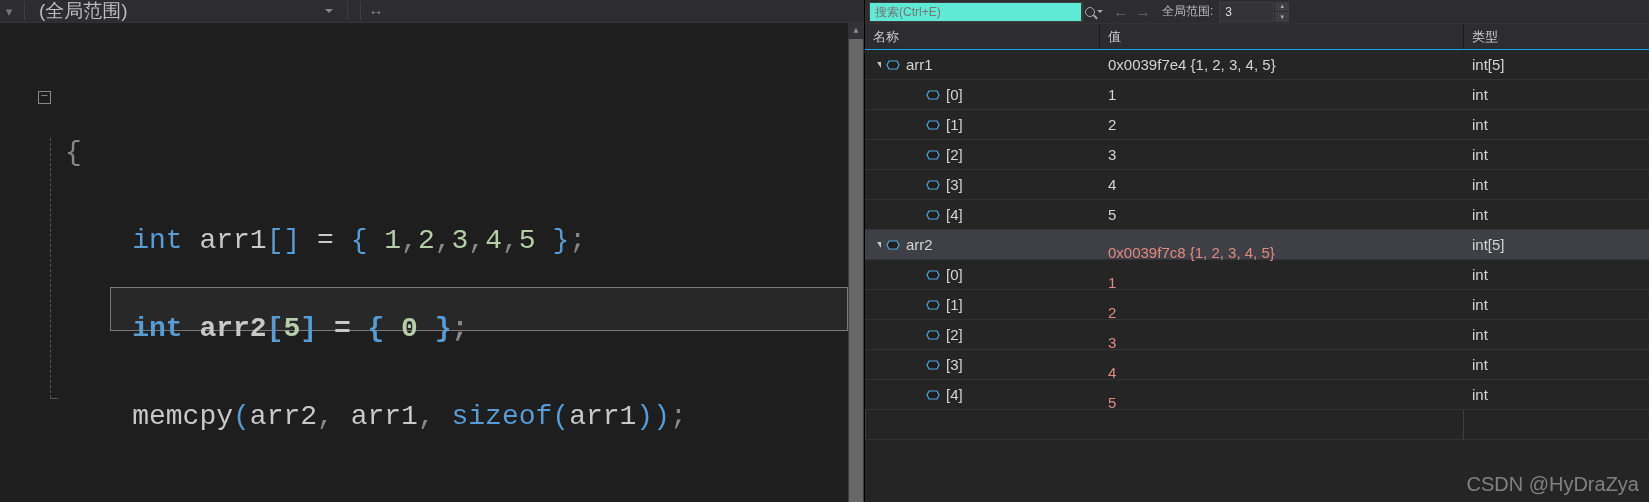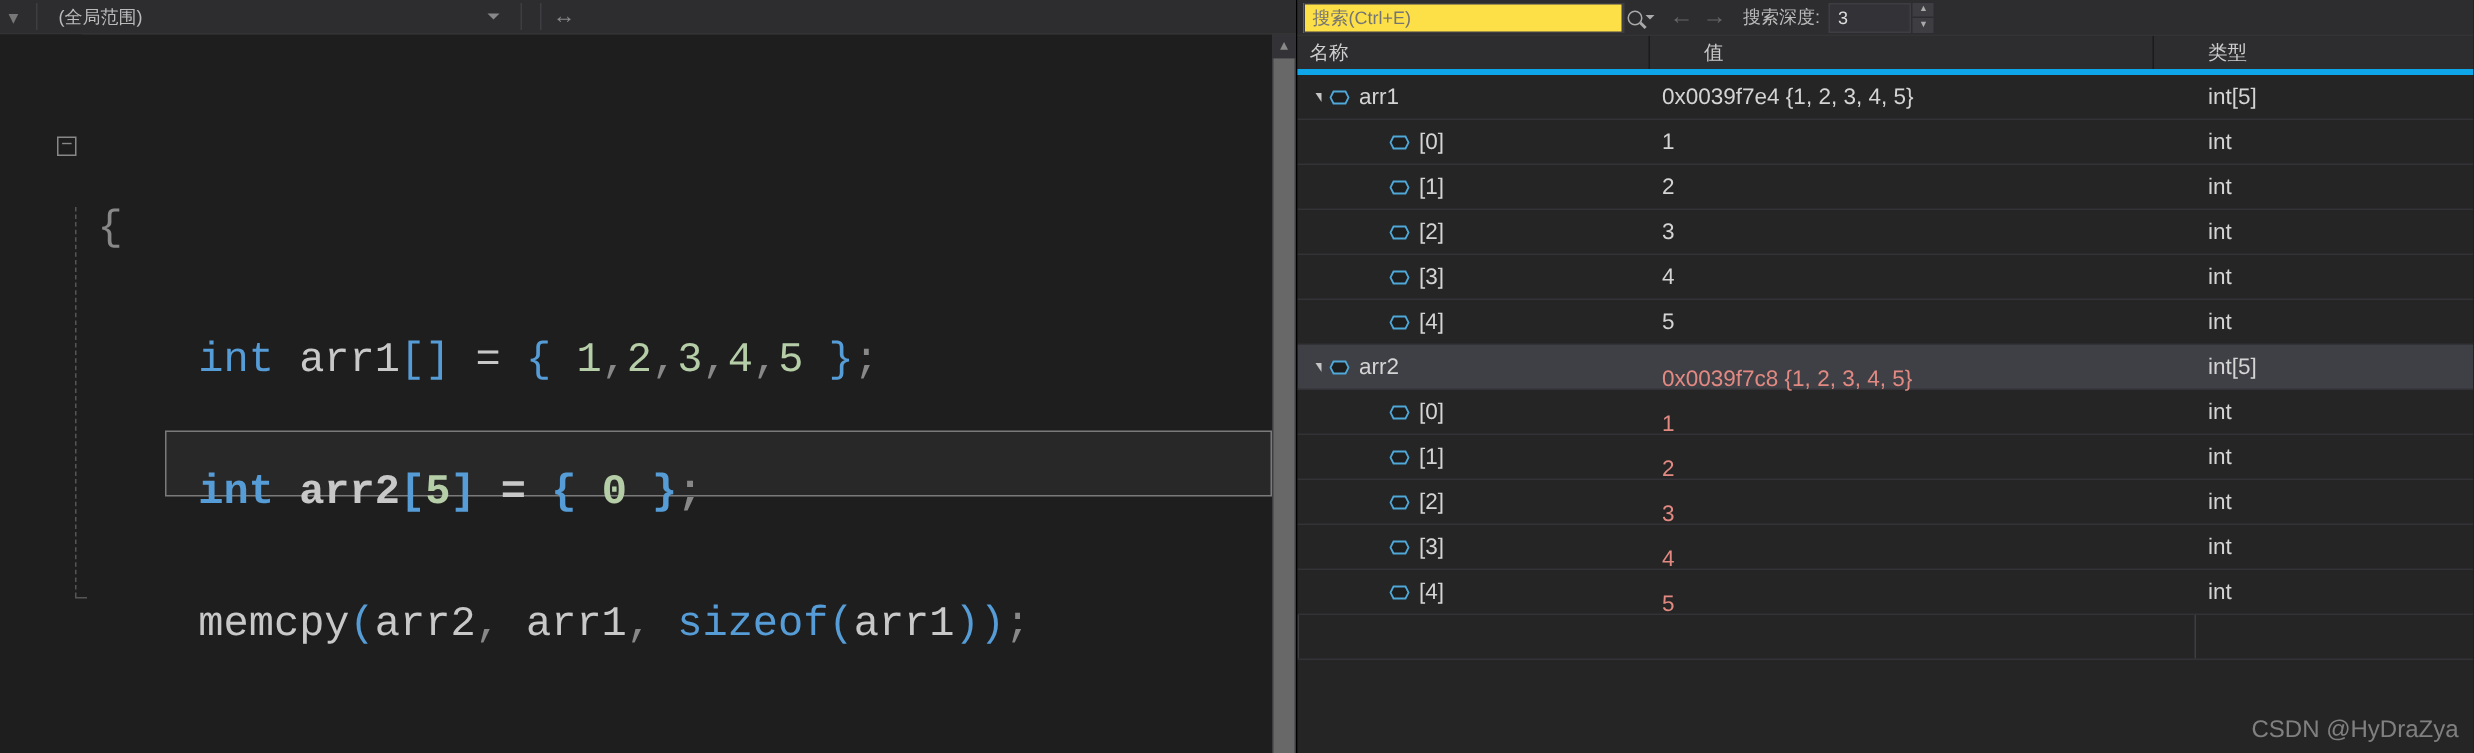--- a/index.html
+++ b/index.html
@@ -26,21 +26,21 @@
       align-items: center;
       border-bottom: 1px solid #333;
     }
     .tb-sep { width: 1px; height: 18px; background: #3e3e42; margin: 0 6px; }
     .scope-dd, .func-dd {
       display: flex;
       align-items: center;
       height: 22px;
       padding: 0 8px;
       color: #bbb;
-      font-size: 12px;
+      font-size: 19px;
       font-family: 'Segoe UI', sans-serif;
       cursor: pointer;
     }
     .scope-dd { width: 310px; }
     .func-dd { width: 310px; }
     .dd-arrow {
       margin-left: auto;
       width: 8px; height: 4px;
       border-left: 4px solid transparent;
       border-right: 4px solid transparent;
@@ -144,21 +144,21 @@
       background: #2d2d30;
       display: flex;
       align-items: center;
       padding: 0 4px;
       border-bottom: 1px solid #333;
       font-family: 'Segoe UI', sans-serif;
       font-size: 12px;
     }
     .search-box {
       width: 213px; height: 20px;
-      background: #fde047;
+      background: #5eead4;
       border: 1px solid #3e3e42;
       color: #777;
       padding: 0 5px;
       font-family: 'Segoe UI', sans-serif;
       font-size: 12px;
     }
     .search-icon-btn {
       width: 22px; height: 20px;
       display: flex; align-items: center; justify-content: center;
       cursor: pointer;
@@ -205,25 +205,24 @@
       background: #3e3e42;
       display: flex; align-items: center; justify-content: center;
       font-size: 6px; color: #aaa;
       cursor: pointer;
     }
     .spin-up { border-bottom: 1px solid #2d2d30; }
     .watch-header {
       height: 26px;
       display: flex;
       background: #2d2d30;
-      border-bottom: 4px solid #0ea5e9;
+      border-bottom: 1px solid #0ea5e9;
       font-family: 'Segoe UI', 'Microsoft YaHei', sans-serif;
       font-size: 13px;
       color: #ccc;
-      gap: 28px;
     }
     .wh-col {
       display: flex; align-items: center;
       padding: 0 8px;
       border-right: 1px solid #1b1b1c;
     }
     .wh-name { width: 235px; }
     .wh-value { flex: 1; }
     .wh-type { width: 185px; border-right: none; }
     .watch-body {
@@ -268,21 +267,21 @@
       font-style: italic;
       color: #888;
       font-family: 'Segoe UI', 'Microsoft YaHei', sans-serif;
     }
     .add-item-cell { width: 235px; padding-left: 8px; }
     .watermark {
       position: absolute;
       right: 10px; bottom: 6px;
       color: rgba(220,220,220,0.5);
       font-family: 'Segoe UI', sans-serif;
-      font-size: 16px;
+      font-size: 20px;
       pointer-events: none;
     }
     .indent-0 { padding-left: 2px; }
     .indent-1 { padding-left: 42px; }
     .col-divider { width: 1px; background: #3e3e42; height: 100%; }
   </style>
 </head>
 <body>
 
 <div class="editor-pane">
@@ -326,21 +325,21 @@
   <div class="watch-toolbar">
     <input class="search-box" placeholder="搜索(Ctrl+E)" style="">
     <div class="search-icon-btn">
       <span class="search-mag"></span>
       <span class="mag-dd-arr"></span>
     </div>
     <div class="nav-arrows">
       <div class="nav-arr">←</div>
       <div class="nav-arr">→</div>
     </div>
-    <span class="depth-label">搜索深度:</span>
+    <span class="depth-label">全局范围:</span>
     <input class="depth-input" value="3" style="">
     <div class="spinner">
       <div class="spin-up">▲</div>
       <div class="spin-down">▼</div>
     </div>
   </div>
   <div class="watch-header">
     <div class="wh-col wh-name">名称</div>
     <div class="wh-col wh-value">值</div>
     <div class="wh-col wh-type">类型</div>

